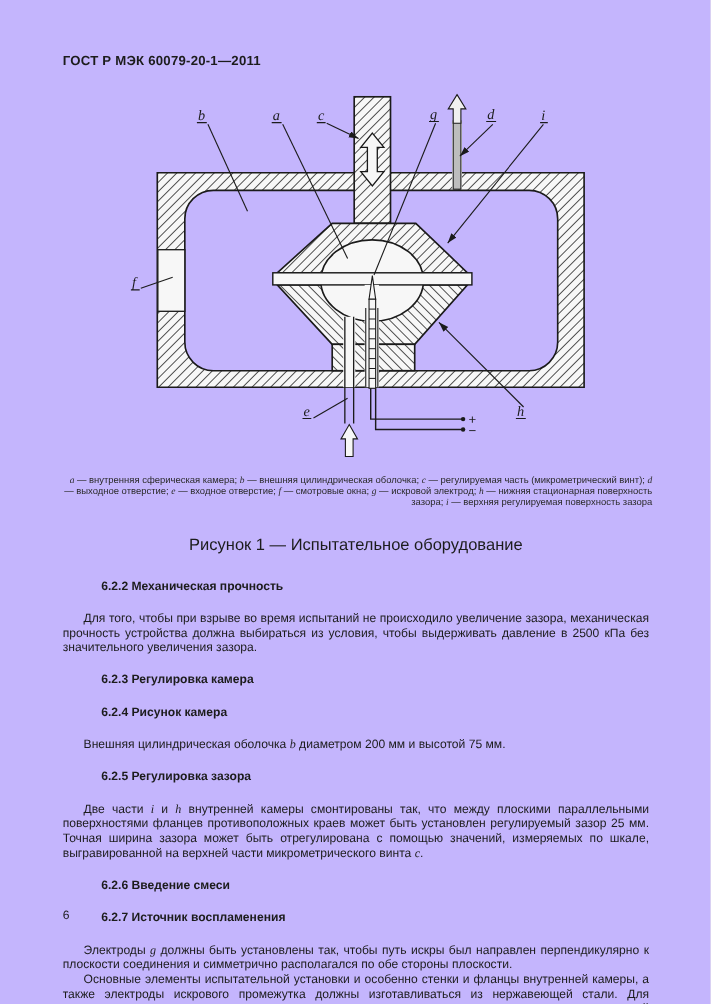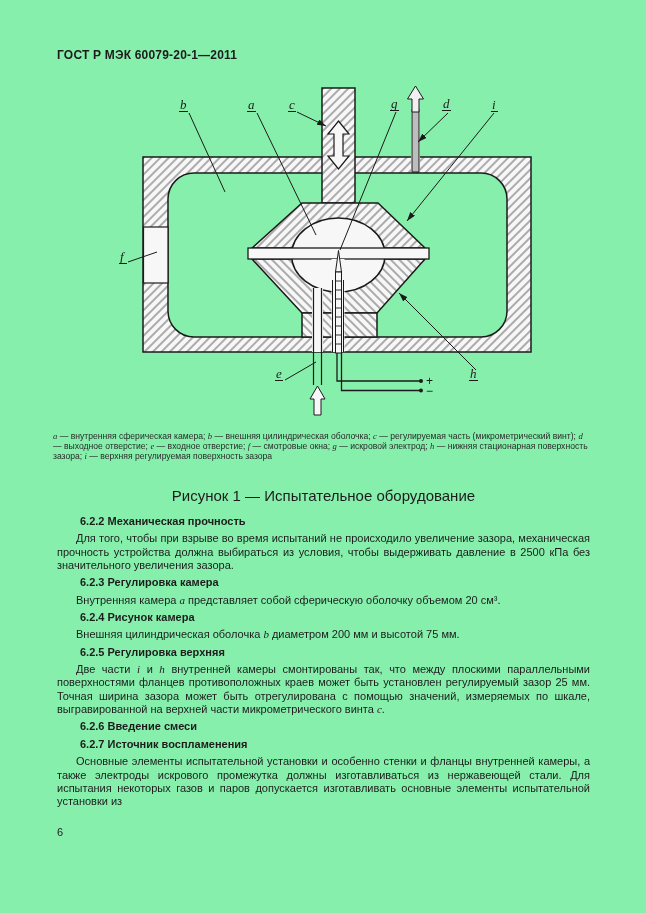--- a/index.html
+++ b/index.html
@@ -1,24 +1,24 @@
 <!DOCTYPE html>
 <html><head>
 <meta charset="utf-8">
 <style>
   html,body{margin:0;padding:0;background:#e9e9e9;}
-  .page{position:relative;width:646px;height:913px;background:#86efac;overflow:hidden;
+  .page{position:relative;width:646px;height:913px;background:#c4b5fd;overflow:hidden;
         font-family:"Liberation Sans",sans-serif;color:#1c1c1c;}
   .doc-header{position:absolute;left:57px;top:48px;font-weight:bold;font-size:12px;letter-spacing:.2px;}
   .diagram-wrap{position:absolute;left:110px;top:85px;width:430px;height:340px;}
-  .fig-caption{position:absolute;left:53px;top:432px;width:540px;text-align:left;
+  .fig-caption{position:absolute;left:53px;top:432px;width:540px;text-align:right;
                font-size:8.6px;line-height:9.9px;color:#2a2a2a;}
   .fig-title{position:absolute;left:57px;top:487px;width:533px;text-align:center;font-size:15px;}
   .sections{position:absolute;left:57px;top:511px;width:533px;font-size:11px;line-height:13.35px;}
-  .sections h3{margin:4px;font-size:11px;font-weight:bold;text-indent:19px;}
+  .sections h3{margin:16px;font-size:11px;font-weight:bold;text-indent:19px;}
   .sections p{margin:0;text-indent:19px;text-align:justify;}
   .sections i,.fig-caption i{font-style:italic;font-family:"Liberation Serif",serif;}
   .page-num{position:absolute;left:57px;top:826px;font-size:11px;}
   svg .lbl{font:italic 13px "Liberation Serif",serif;fill:#1b1b1b;}
   svg .pm{font:12px "Liberation Sans",sans-serif;fill:#1b1b1b;}
 </style>
 </head>
 <body>
 
 <div class="page">
@@ -136,24 +136,24 @@
     </svg>
   </div>
 
   <div class="fig-caption"><i>a</i> — внутренняя сферическая камера; <i>b</i> — внешняя цилиндрическая оболочка; <i>c</i> — регулируемая часть (микрометрический винт); <i>d</i> — выходное отверстие; <i>e</i> — входное отверстие; <i>f</i> — смотровые окна; <i>g</i> — искровой электрод; <i>h</i> — нижняя стационарная поверхность зазора; <i>i</i> — верхняя регулируемая поверхность зазора</div>
   <div class="fig-title">Рисунок 1 — Испытательное оборудование</div>
 
   <div class="sections">
       <h3>6.2.2 Механическая прочность</h3>
       <p>Для того, чтобы при взрыве во время испытаний не происходило увеличение зазора, механическая прочность устройства должна выбираться из условия, чтобы выдерживать давление в 2500 кПа без значительного увеличения зазора.</p>
       <h3>6.2.3 Регулировка камера</h3>
-      <p>Внутренняя камера <i>a</i> представляет собой сферическую оболочку объемом 20 см³.</p>
       <h3>6.2.4 Рисунок камера</h3>
       <p>Внешняя цилиндрическая оболочка <i>b</i> диаметром 200 мм и высотой 75 мм.</p>
-      <h3>6.2.5 Регулировка верхняя</h3>
+      <h3>6.2.5 Регулировка зазора</h3>
       <p>Две части <i>i</i> и <i>h</i> внутренней камеры смонтированы так, что между плоскими параллельными поверхностями фланцев противоположных краев может быть установлен регулируемый зазор 25 мм. Точная ширина зазора может быть отрегулирована с помощью значений, измеряемых по шкале, выгравированной на верхней части микрометрического винта <i>c</i>.</p>
       <h3>6.2.6 Введение смеси</h3>
       <h3>6.2.7 Источник воспламенения</h3>
+      <p>Электроды <i>g</i> должны быть установлены так, чтобы путь искры был направлен перпендикулярно к плоскости соединения и симметрично располагался по обе стороны плоскости.</p>
       <p>Основные элементы испытательной установки и особенно стенки и фланцы внутренней камеры, а также электроды искрового промежутка должны изготавливаться из нержавеющей стали. Для испытания некоторых газов и паров допускается изготавливать основные элементы испытательной установки из</p>
     </div>
 
   <div class="page-num">6</div>
 </div>
 
 </body></html>

